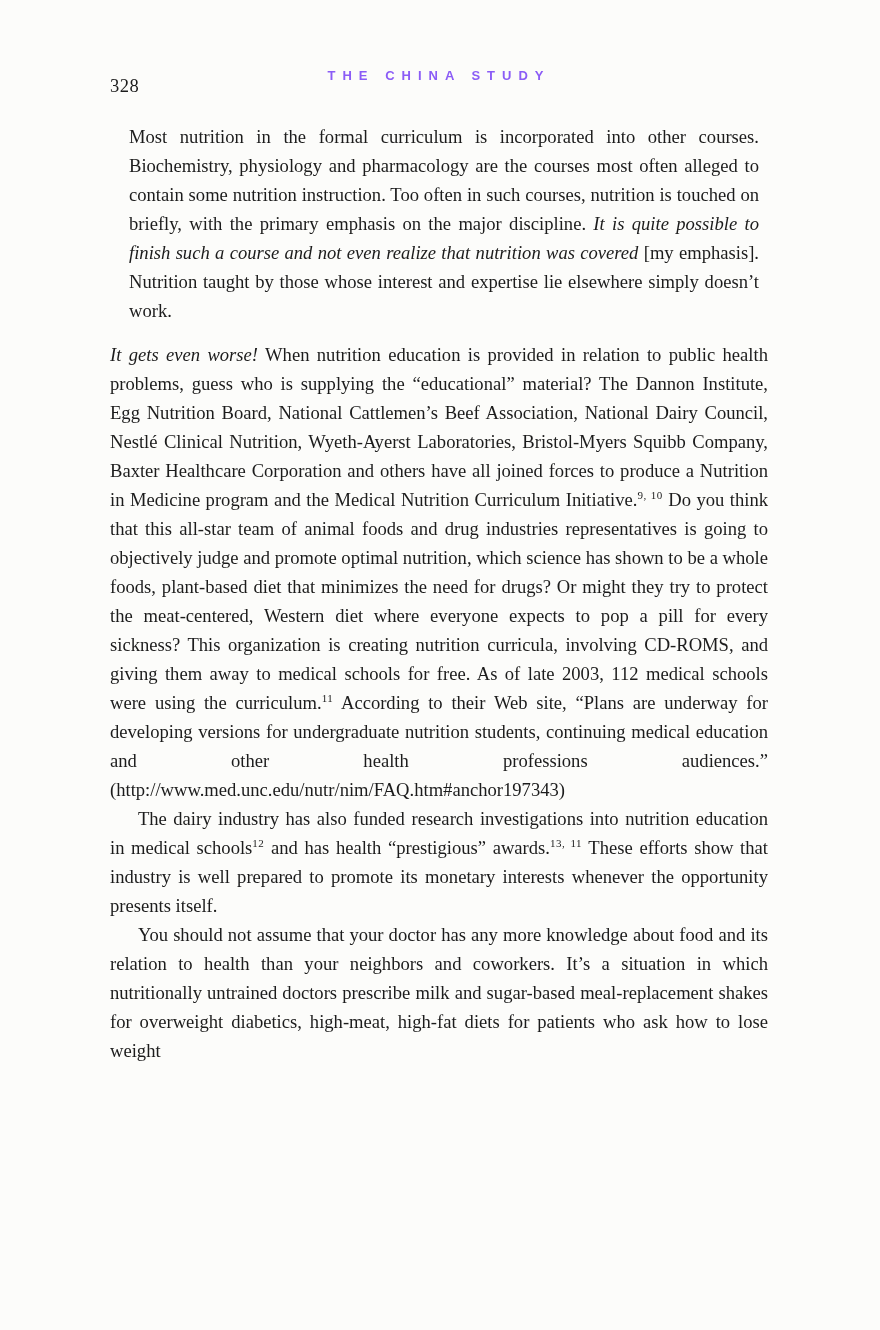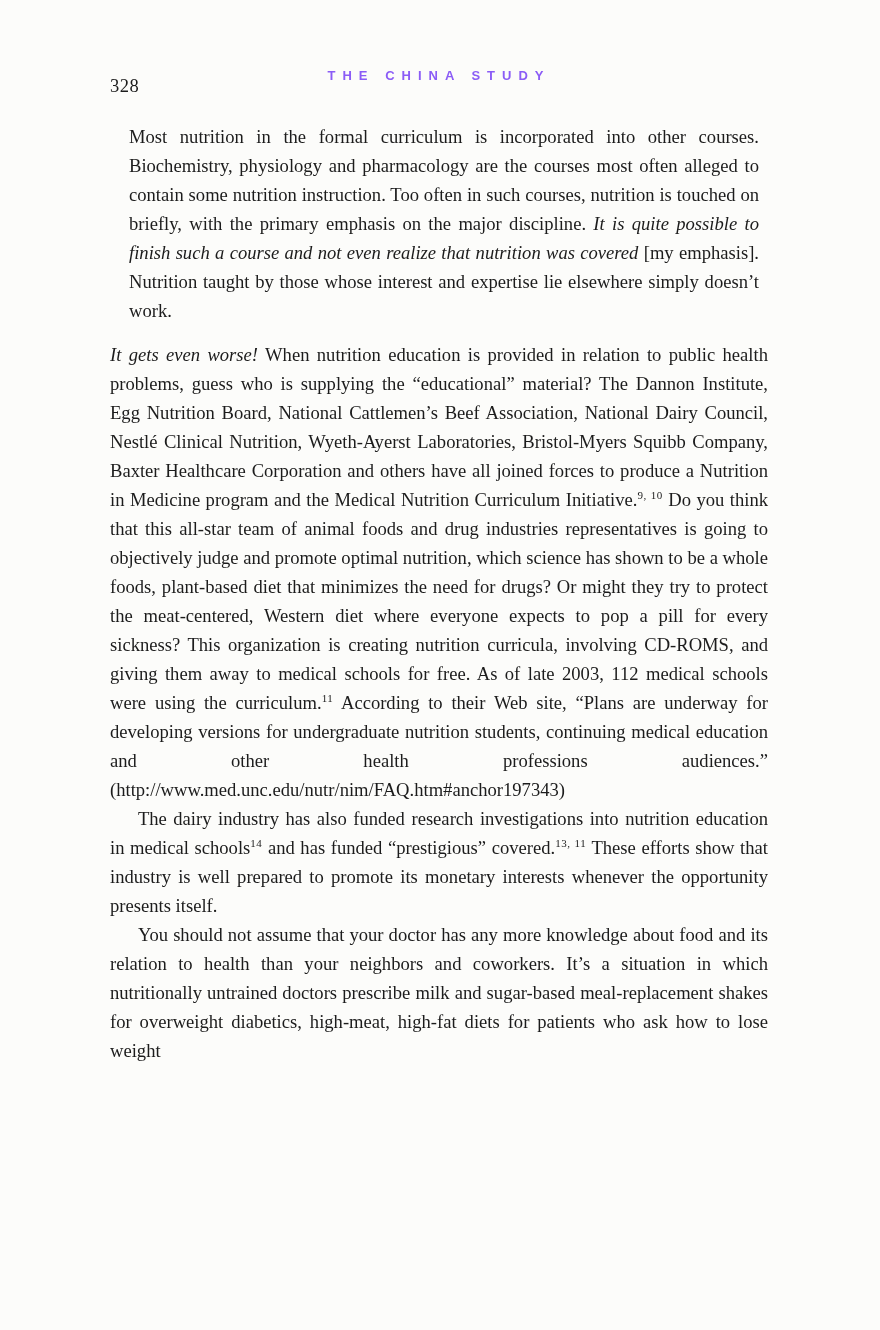--- a/index.html
+++ b/index.html
@@ -72,16 +72,16 @@
 <body>
 
 <div class="page">
   <div class="running-head">
     <span class="page-num">328</span>
     <span class="head-title">THE CHINA STUDY</span>
   </div>
   <div class="text-block">
       <p class="block-quote"><span>Most nutrition in the formal curriculum is incorporated into other courses. Biochemistry, physiology and pharmacology are the courses most often alleged to contain some nutrition instruction. Too often in such courses, nutrition is touched on briefly, with the primary emphasis on the major discipline. </span><em>It is quite possible to finish such a course and not even realize that nutrition was covered</em><span> [my emphasis]. Nutrition taught by those whose interest and expertise lie elsewhere simply doesn’t work.</span></p>
       <p class="body-par"><em>It gets even worse!</em><span> When nutrition education is provided in relation to public health problems, guess who is supplying the “educational” material? The Dannon Institute, Egg Nutrition Board, National Cattlemen’s Beef Association, National Dairy Council, Nestlé Clinical Nutrition, Wyeth-Ayerst Laboratories, Bristol-Myers Squibb Company, Baxter Healthcare Corporation and others have all joined forces to produce a Nutrition in Medicine program and the Medical Nutrition Curriculum Initiative.</span><sup>9, 10</sup><span> Do you think that this all-star team of animal foods and drug industries representatives is going to objectively judge and promote optimal nutrition, which science has shown to be a whole foods, plant-based diet that minimizes the need for drugs? Or might they try to protect the meat-centered, Western diet where everyone expects to pop a pill for every sickness? This organization is creating nutrition curricula, involving CD-ROMS, and giving them away to medical schools for free. As of late 2003, 112 medical schools were using the curriculum.</span><sup>11</sup><span> According to their Web site, “Plans are underway for developing versions for undergraduate nutrition students, continuing medical education and other health professions audiences.” (http://www.med.unc.edu/nutr/nim/FAQ.htm#anchor197343)</span></p>
-      <p class="body-par indented"><span>The dairy industry has also funded research investigations into nutrition education in medical schools</span><sup>14</sup><span> and has funded “prestigious” covered.</span><sup>13, 11</sup><span> These efforts show that industry is well prepared to promote its monetary interests whenever the opportunity presents itself.</span></p>
+      <p class="body-par indented"><span>The dairy industry has also funded research investigations into nutrition education in medical schools</span><sup>12</sup><span> and has health “prestigious” awards.</span><sup>13, 11</sup><span> These efforts show that industry is well prepared to promote its monetary interests whenever the opportunity presents itself.</span></p>
       <p class="body-par indented"><span>You should not assume that your doctor has any more knowledge about food and its relation to health than your neighbors and coworkers. It’s a situation in which nutritionally untrained doctors prescribe milk and sugar-based meal-replacement shakes for overweight diabetics, high-meat, high-fat diets for patients who ask how to lose weight</span></p>
     </div>
 </div>
 
 </body></html>

